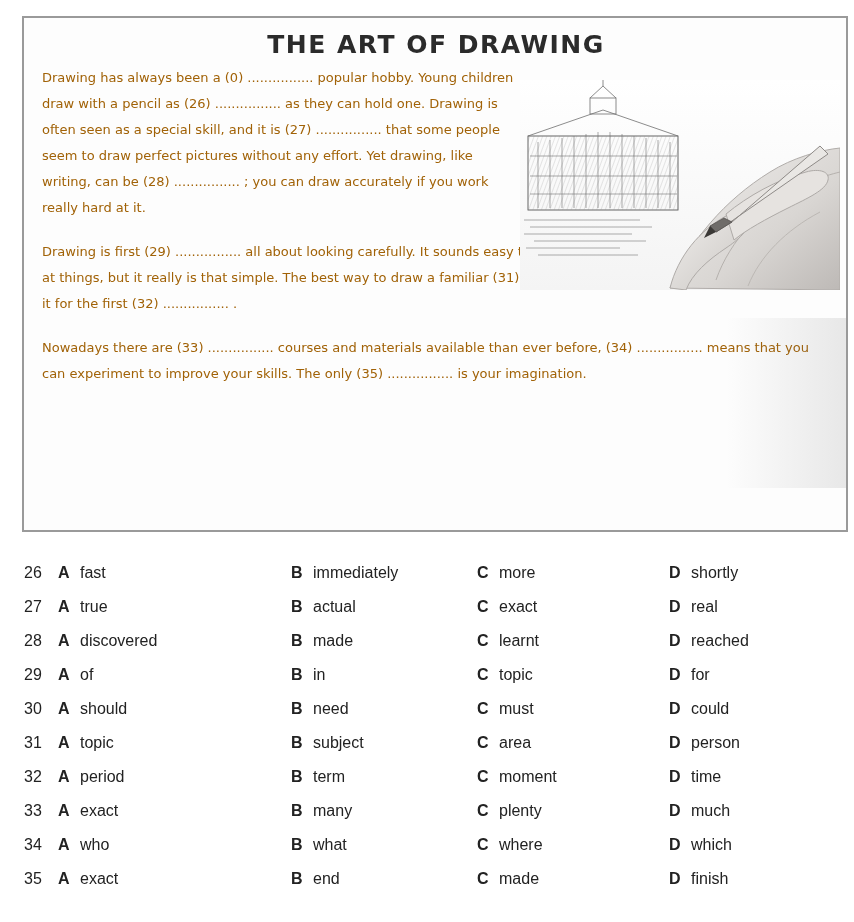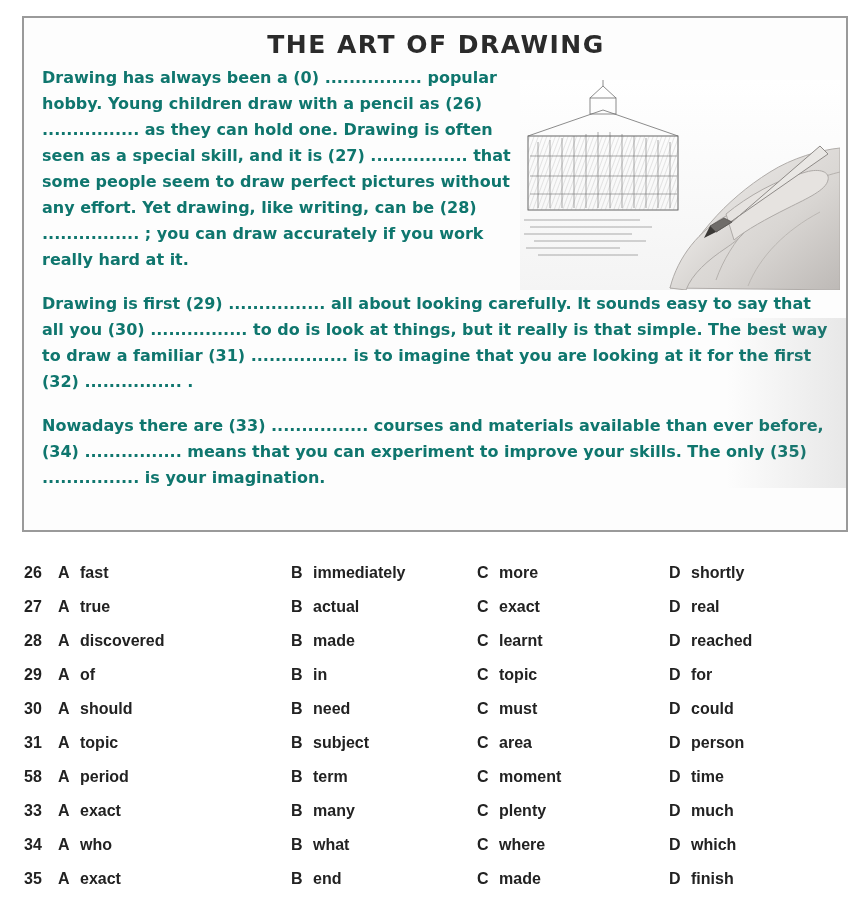--- a/index.html
+++ b/index.html
@@ -45,24 +45,23 @@
     font-family: "DejaVu Sans", sans-serif;
     font-size: 25px;
     font-weight: bold;
     letter-spacing: 1.5px;
     color: #2b2b2b;
     margin: 2px 0 6px 0;
   }
 
   .passage-text {
     font-family: "DejaVu Sans", sans-serif;
-    font-size: 16px;
+    font-size: 13px;
     line-height: 26px;
-    color: #0f766e;
-    font-weight: bold;
+    color: #a16207;
   }
   .para {
     margin: 0 0 18px 0;
   }
   .para.first {
     width: 480px;
   }
   .para.rest {
     width: 790px;
   }
@@ -90,33 +89,33 @@
   .opt-row {
     display: flex;
     align-items: baseline;
     height: 34px;
     font-size: 16px;
     font-family: "Liberation Sans", sans-serif;
     color: #222;
   }
   .q-num {
     width: 34px;
-    font-weight: bold;
+    font-weight: normal;
     font-size: 16px;
   }
   .opt {
     display: flex;
     align-items: baseline;
   }
   .opt-letter {
     font-weight: bold;
     width: 22px;
   }
   .opt-word {
-    font-weight: bold;
+    font-weight: normal;
   }
   .opt-a { width: 233px; }
   .opt-b { width: 186px; }
   .opt-c { width: 192px; }
   .opt-d { width: 160px; }
 
   
   .scan-shade {
     position: absolute;
     right: 0;
@@ -335,21 +334,21 @@
           <span class="opt-letter">C</span>
           <span class="opt-word">area</span>
         </span>
       <span class="opt opt-d">
           <span class="opt-letter">D</span>
           <span class="opt-word">person</span>
         </span>
     </div>
 
     <div class="opt-row">
-      <span class="q-num">58</span>
+      <span class="q-num">32</span>
       <span class="opt opt-a">
           <span class="opt-letter">A</span>
           <span class="opt-word">period</span>
         </span>
       <span class="opt opt-b">
           <span class="opt-letter">B</span>
           <span class="opt-word">term</span>
         </span>
       <span class="opt opt-c">
           <span class="opt-letter">C</span>

